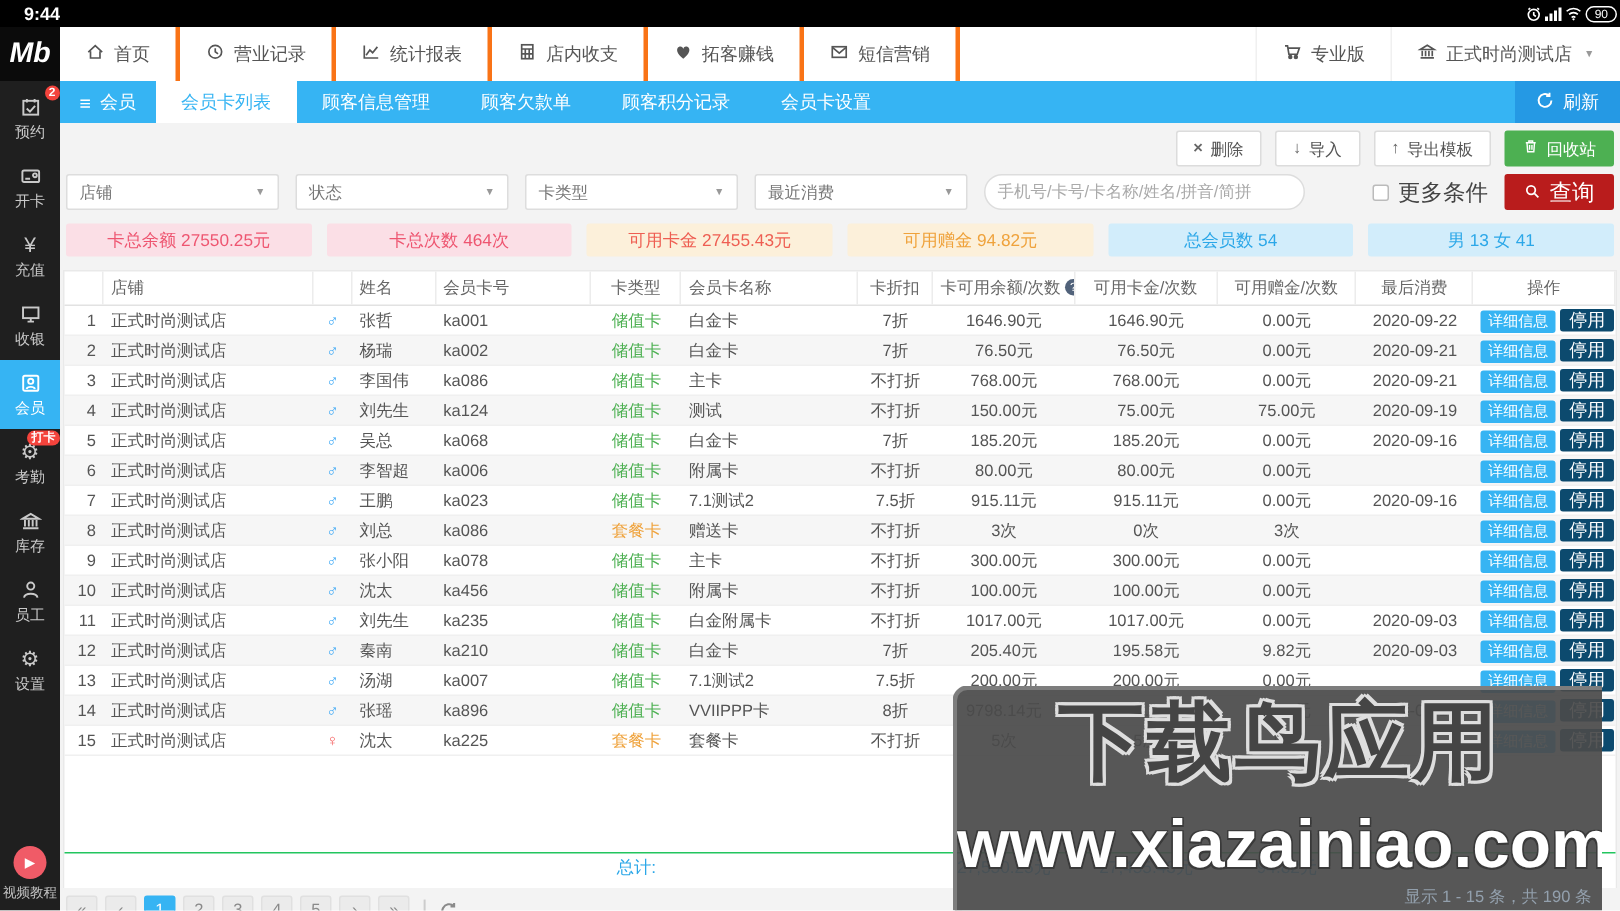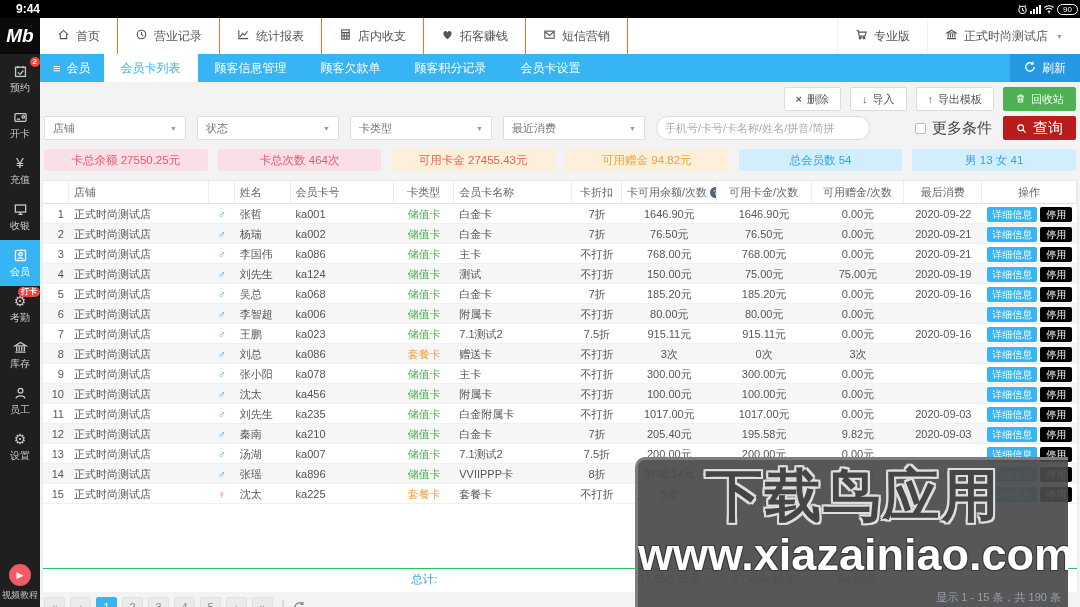--- a/index.html
+++ b/index.html
@@ -20,21 +20,21 @@
   .sb-item{position:relative;height:46px;display:flex;flex-direction:column;align-items:center;justify-content:center;gap:2px;color:#c9c9c9;font-size:10px;cursor:pointer}
   .sb-item .ic{height:16px;display:flex;align-items:center;justify-content:center;font-size:14px;line-height:16px}
   .sb-item svg{width:15px;height:15px}
   .sb-item.active{background:#36b4f3;color:#fff}
   .sb-badge{position:absolute;top:1px;right:0;background:#f4433c;color:#fff;font-size:8px;line-height:10px;border-radius:6px;padding:0 3px;font-weight:bold}
   .sb-video{margin-top:auto;display:flex;flex-direction:column;align-items:center;gap:3px;padding-bottom:5px;color:#c0c0c0;font-size:9px}
   .play-btn{width:22px;height:22px;border-radius:50%;background:#f05b67;color:#fff;display:flex;align-items:center;justify-content:center;font-size:9px;cursor:pointer}
   .rightcol{flex:1;display:flex;flex-direction:column;min-width:0}
   
   .navbar{height:36px;background:#fff;display:flex;align-items:stretch;font-size:12px;color:#555}
-  .nav-item{display:flex;align-items:center;gap:6px;padding:0 17px;border-right:1px solid #f97316;cursor:pointer;white-space:nowrap}
+  .nav-item{display:flex;align-items:center;gap:6px;padding:0 17px;border-right:3px solid #f97316;cursor:pointer;white-space:nowrap}
   .nav-item svg{width:13px;height:13px}
   .nav-right{margin-left:auto;display:flex}
   .nav-right .nav-item{border-right:none;border-left:1px solid #f0f0f0}
   .caret{font-size:7px;color:#999;margin-left:2px}
   
   .tabbar{height:28px;background:#36b4f3;display:flex;align-items:stretch;color:#fff;font-size:12px}
   .tab-menu{display:flex;align-items:center;gap:6px;padding:0 13px;cursor:pointer}
   .tab-menu .ic{font-size:13px}
   .tab{display:flex;align-items:center;padding:0 17px;cursor:pointer}
   .tab.active{background:#fff;color:#36b4f3}
@@ -67,36 +67,36 @@
   .trow.alt{background:#f6f6f6}
   .thead{height:23px;color:#666;border-bottom:1px solid #e2e2e2;font-size:11px}
   .thead .cell{border-right:1px solid #ececec;height:100%;line-height:22px}
   .cell{padding:0 5px;overflow:hidden;white-space:nowrap;line-height:20px}
   .al{text-align:left}.ac{text-align:center}.ar{text-align:right}
   .c-idx{width:26px}.c-store{width:140px}.c-gen{width:26px}.c-name{width:56px}.c-cardno{width:104px}.c-type{width:60px}.c-cardname{width:118px}.c-disc{width:50px}.c-bal{width:95px}.c-money{width:95px}.c-gift{width:93px}.c-last{width:78px}.c-op{width:95px}
   .g-m{color:#3aa7f5;font-weight:bold}.g-f{color:#f45b5b;font-weight:bold}
   .t-green{color:#4db052}.t-orange{color:#efa23b}
   .info-q{display:inline-block;width:11px;height:11px;border-radius:50%;background:#51627a;color:#fff;font-size:8px;line-height:11px;text-align:center;margin-left:3px;vertical-align:1px}
   .btn-detail{display:inline-block;background:#36b4f3;color:#fff;font-size:10px;line-height:15px;padding:0 5px;border-radius:2px;cursor:pointer}
-  .btn-stop{display:inline-block;background:#000000;color:#fff;font-size:10px;line-height:15px;padding:0 6px;border-radius:2px;margin-left:3px;cursor:pointer}
+  .btn-stop{display:inline-block;background:#0c4a6e;color:#fff;font-size:12px;line-height:15px;padding:0 6px;border-radius:2px;margin-left:3px;cursor:pointer}
   .t-spacer{height:64px;border-bottom:none}
   .totals-row{display:flex;height:24px;align-items:flex-start;font-size:11.5px;color:#2ba7e8;background:#fff;border-top:1px solid #22c55e}
   .totals-row .cell{font-weight:normal}
   
   .pager{display:flex;align-items:center;gap:5px;margin:5px 0 0 2px}
   .pg{min-width:21px;height:20px;background:#ebebeb;border:1px solid #e0e0e0;color:#8a8a8a;font-size:11px;display:inline-flex;align-items:center;justify-content:center;border-radius:2px;padding:0 5px;cursor:pointer}
   .pg.active{background:#36b4f3;border-color:#36b4f3;color:#fff}
   .pg-div{color:#ccc;margin:0 3px}
   .pg-refresh{color:#8a8a8a;cursor:pointer;display:flex}
   .pg-refresh svg{width:13px;height:13px}
   
   .watermark{position:absolute;left:635px;top:457px;width:433px;height:150px;background:rgba(74,74,74,0.93);border:3px solid #7d7d7d;border-right:none;border-bottom:none;border-top-left-radius:10px;z-index:60;overflow:hidden}
   .wm-title{font-size:57px;font-weight:bold;color:#454545;text-align:center;line-height:1.05;margin-top:6px;letter-spacing:2px;
     text-shadow:-2px -2px 0 #dedede,2px -2px 0 #dedede,-2px 2px 0 #dedede,2px 2px 0 #dedede,0 -2px 0 #dedede,0 2px 0 #dedede,-2px 0 0 #dedede,2px 0 0 #dedede}
-  .wm-url{font-size:45px;font-weight:bold;color:#fff;text-align:center;line-height:1;margin-top:6px;
+  .wm-url{font-size:45px;font-weight:bold;color:#fff;text-align:center;line-height:1;margin-top:14px;
     text-shadow:-1px -1px 0 #3a3a3a,1px -1px 0 #3a3a3a,-1px 1px 0 #3a3a3a,1px 1px 0 #3a3a3a}
   .wm-range{position:absolute;right:7px;bottom:2px;font-size:11px;color:#93a0ad;font-weight:normal;text-shadow:none}
 </style>
 </head>
 <body>
 
 <div class="statusbar">
   <span>9:44</span>
   <span class="sb-right">
     <span>

